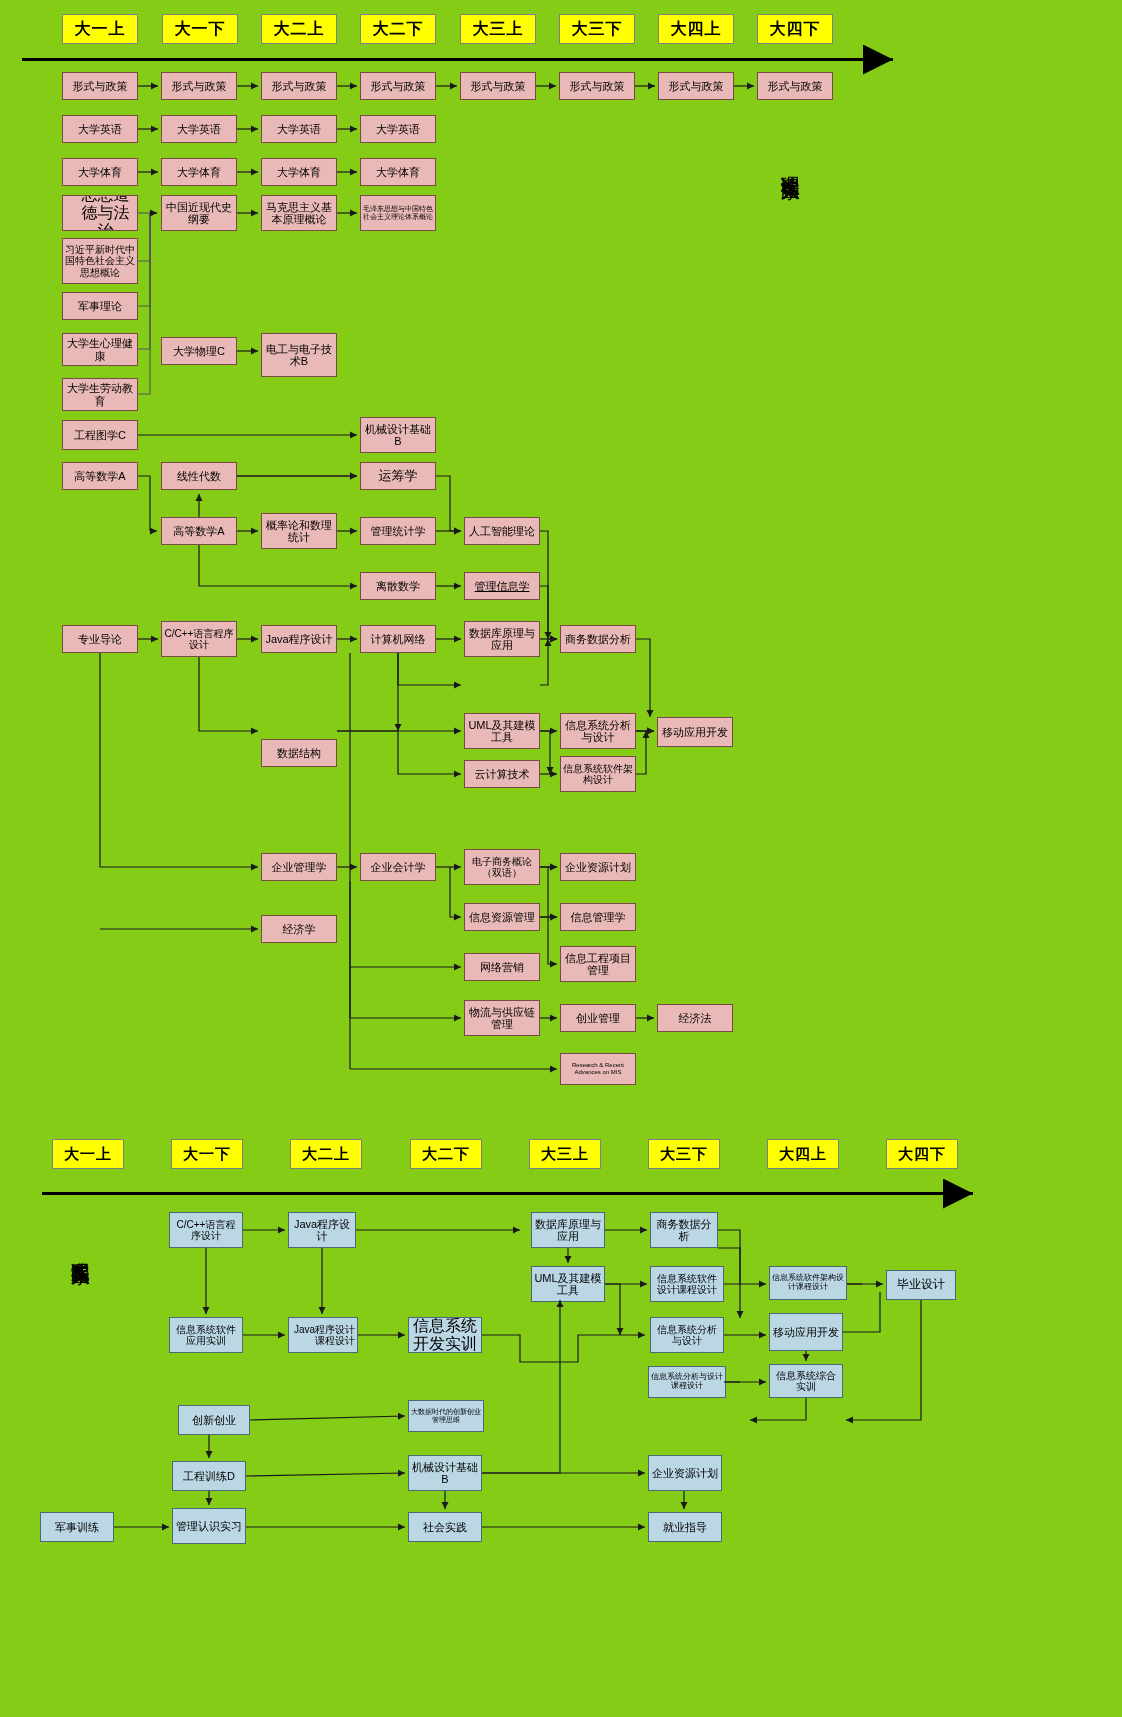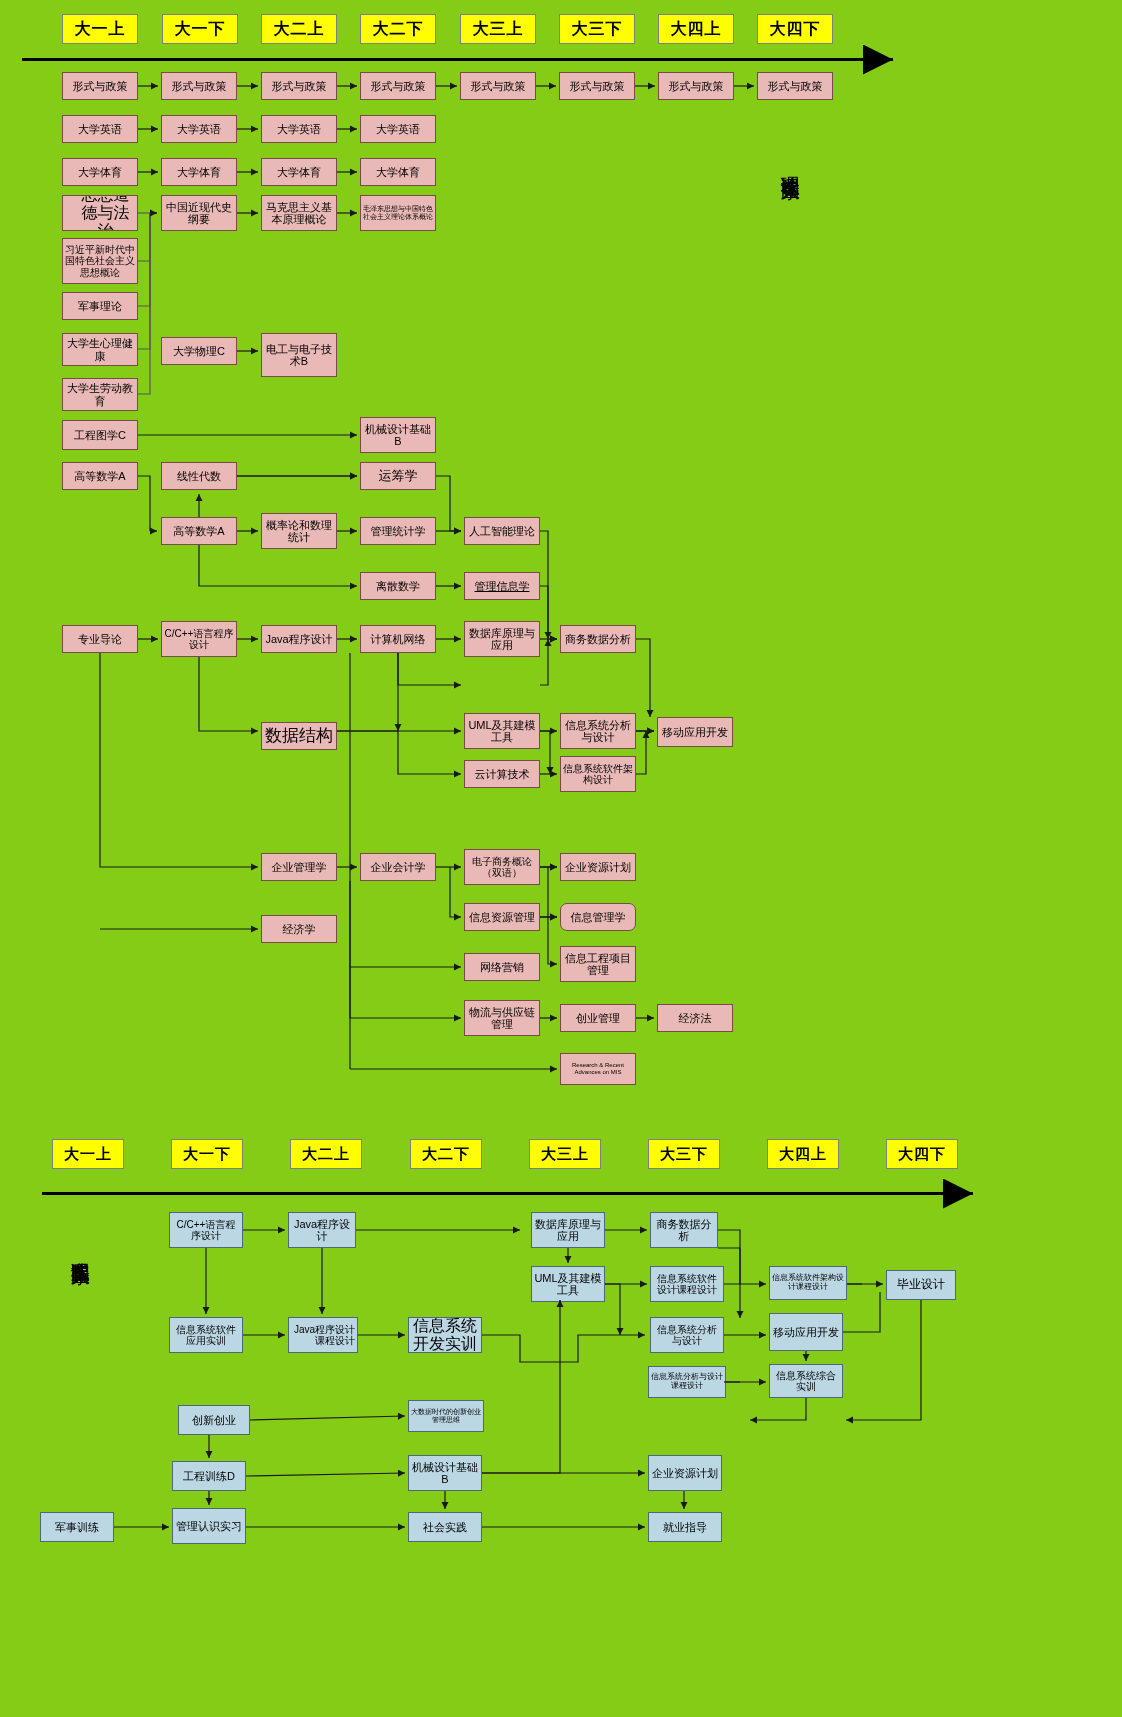--- a/index.html
+++ b/index.html
@@ -231,21 +231,21 @@
       <span>数据库原理与应用</span>
     </div>
   <div class="abs cbox" style="left:560px;top:625px;width:76px;height:28px;font-size:11px;">
       <span>商务数据分析</span>
     </div>
 
   <div class="abs cbox" style="left:464px;top:671px;width:76px;height:28px;font-size:11px;margin-top:46px;">
       <span>管理决策分析</span>
     </div>
 
-  <div class="abs cbox" style="left:261px;top:722px;width:76px;height:28px;font-size:17px;">
+  <div class="abs cbox" style="left:261px;top:739px;width:76px;height:28px;font-size:11px;">
       <span>数据结构</span>
     </div>
   <div class="abs cbox" style="left:464px;top:713px;width:76px;height:36px;font-size:11px;">
       <span>UML及其建模工具</span>
     </div>
   <div class="abs cbox" style="left:560px;top:713px;width:76px;height:36px;font-size:11px;">
       <span>信息系统分析与设计</span>
     </div>
   <div class="abs cbox" style="left:657px;top:717px;width:76px;height:30px;font-size:11px;">
       <span>移动应用开发</span>
@@ -270,21 +270,21 @@
   <div class="abs cbox" style="left:560px;top:853px;width:76px;height:28px;font-size:11px;">
       <span>企业资源计划</span>
     </div>
 
   <div class="abs cbox" style="left:261px;top:915px;width:76px;height:28px;font-size:11px;">
       <span>经济学</span>
     </div>
   <div class="abs cbox" style="left:464px;top:903px;width:76px;height:28px;font-size:11px;">
       <span>信息资源管理</span>
     </div>
-  <div class="abs cbox" style="left:560px;top:903px;width:76px;height:28px;font-size:11px;border-radius:7px;">
+  <div class="abs cbox" style="left:560px;top:903px;width:76px;height:28px;font-size:11px;">
       <span>信息管理学</span>
     </div>
 
   <div class="abs cbox" style="left:464px;top:953px;width:76px;height:28px;font-size:11px;">
       <span>网络营销</span>
     </div>
   <div class="abs cbox" style="left:560px;top:946px;width:76px;height:36px;font-size:11px;">
       <span>信息工程项目管理</span>
     </div>
 

